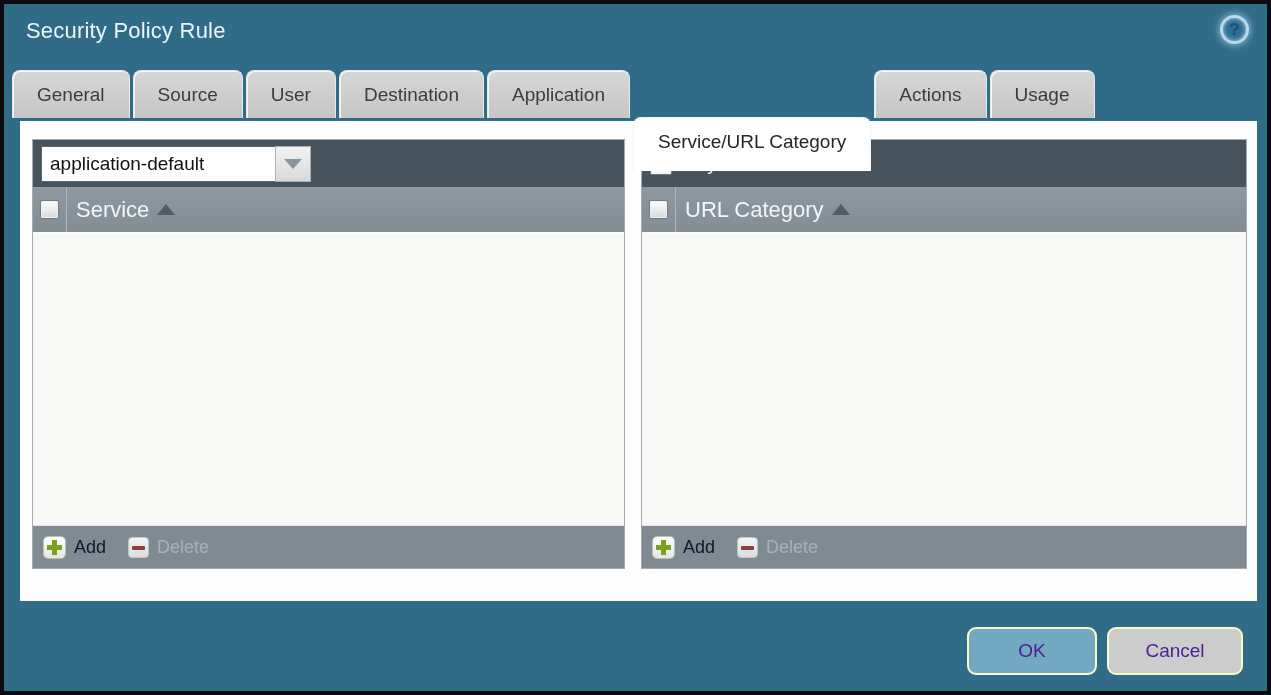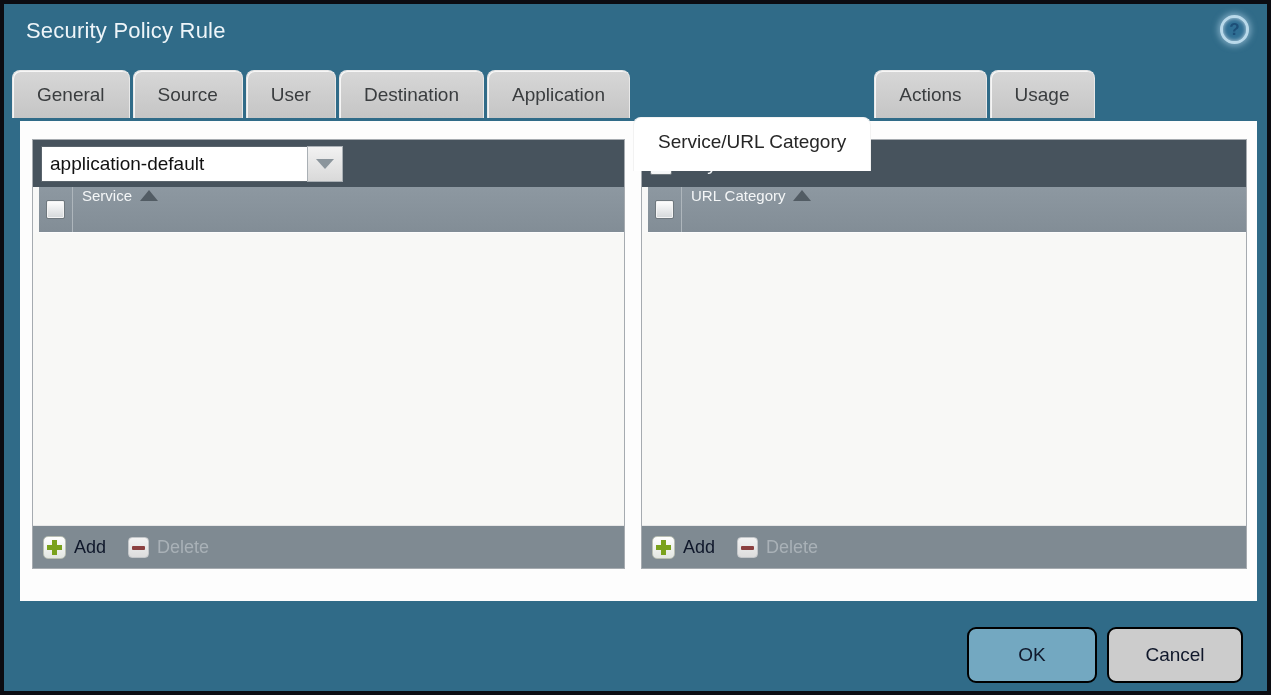--- a/index.html
+++ b/index.html
@@ -35,28 +35,28 @@
 
   
   .content { position: absolute; left: 16px; top: 117px; width: 1237px; height: 480px; background: #fdfdfd; }
 
   
   .panel { position: absolute; top: 18px; height: 430px; border: 1px solid #a6abb0; display: flex; flex-direction: column; background: #f8f8f7; }
   .panel-left  { left: 12px;  width: 593px; }
   .panel-right { left: 621px; width: 606px; }
 
   .panel-toolbar { height: 47px; background: #47535d; display: flex; align-items: center; padding: 0 8px; flex: 0 0 auto; }
-  .panel-header  { height: 46px; background: linear-gradient(#8d98a1, #828d96); display: flex; align-items: flex-start; color: #f4f6f7; font-size: 15px; flex: 0 0 auto; border-bottom: 1px solid #fdfdfd; margin-left: 6px; }
+  .panel-header  { height: 46px; background: linear-gradient(#8d98a1, #828d96); display: flex; align-items: center; color: #f4f6f7; font-size: 22px; flex: 0 0 auto; border-bottom: 1px solid #fdfdfd; }
   .panel-body    { flex: 1 1 auto; background: #f8f8f6; }
   .panel-footer  { height: 43px; background: #7f8a92; display: flex; align-items: center; padding: 0 10px; flex: 0 0 auto; border-top: 1px solid #e8e8e8; }
 
   
   .dropdown { display: flex; height: 36px; }
   .dropdown input {
-    width: 266px; height: 36px; border: 1px solid #5a646c; border-right: none;
+    width: 234px; height: 36px; border: 1px solid #5a646c; border-right: none;
     font-family: "Liberation Sans", sans-serif; font-size: 19px; color: #111; padding: 0 8px; outline: none; background: #fff;
   }
   .dropdown-btn {
     width: 36px; height: 36px; background: linear-gradient(#f2f2f2, #d9d9d9);
     border: 1px solid #aab0b5; display: flex; align-items: center; justify-content: center; cursor: pointer;
   }
   .caret-down { width: 0; height: 0; border-left: 9px solid transparent; border-right: 9px solid transparent; border-top: 10px solid #8b959c; }
 
   
   .checkbox {
@@ -87,22 +87,22 @@
   .icon-add::before { content: ""; position: absolute; left: 3px; top: 8px; width: 15px; height: 5px; background: #7aa21e; }
   .icon-add::after  { content: ""; position: absolute; left: 8px; top: 3px; width: 5px; height: 15px; background: #7aa21e; }
   .icon-delete {
     width: 21px; height: 21px; border-radius: 4px; background: linear-gradient(#f3f3f3, #dcdcdc);
     border: 1px solid #c3c6c9; position: relative; margin-left: 22px;
   }
   .icon-delete::before { content: ""; position: absolute; left: 3px; top: 8px; width: 13px; height: 4px; background: #8b4040; border-radius: 1px; }
 
   
   .action-btn {
-    position: absolute; top: 623px; height: 56px; border-radius: 9px; border: 2px solid #000000;
-    font-family: "Liberation Sans", sans-serif; font-size: 19px; color: #0f172a; cursor: pointer;
+    position: absolute; top: 623px; height: 48px; border-radius: 9px; border: 2px solid #fef9c3;
+    font-family: "Liberation Sans", sans-serif; font-size: 19px; color: #4c1d95; cursor: pointer;
   }
   .btn-ok { left: 963px; width: 130px; background: #73a8c1; }
   .btn-cancel { left: 1103px; width: 136px; background: #cccccc; }
 </style>
 </head>
 <body>
 
 <div class="dialog">
 
   <div class="title">Security Policy Rule</div>

